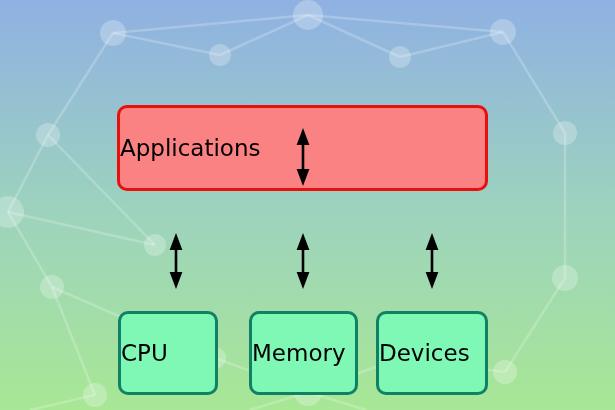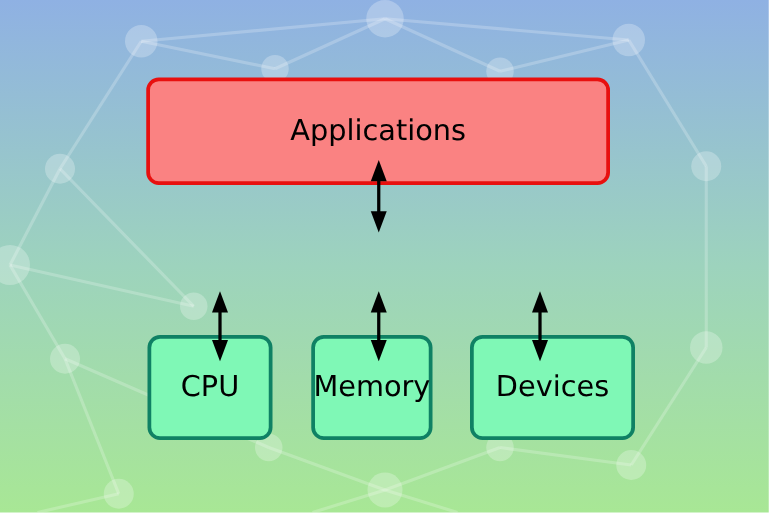--- a/index.html
+++ b/index.html
@@ -34,43 +34,43 @@
     left: 0; top: 0;
     z-index: 1;
   }
   .box {
     position: absolute;
     z-index: 2;
     border-radius: 10px;
     border: 3px solid;
     display: flex;
     align-items: center;
-    justify-content: center;
     font-size: 23px;
     color: var(--label-color);
     line-height: 1;
+    margin-top: 43px;
   }
   .box-applications {
     left: 117px; top: 62px; width: 371px; height: 86px;
     background: var(--app-fill);
     border-color: var(--app-border);
   }
   .box-kernel {
     left: 117px; top: 165px; width: 371px; height: 85px;
     background: var(--kernel-fill);
     border-color: var(--kernel-border);
   }
   .box-hw {
     background: var(--hw-fill);
     border-color: var(--hw-border);
     top: 268px; height: 84px;
   }
   .box-cpu     { left: 118px; width: 100px; }
-  .box-memory  { left: 249px; width: 97px; }
-  .box-devices { left: 376px; width: 132px; }
+  .box-memory  { left: 249px; width: 109px; }
+  .box-devices { left: 376px; width: 112px; }
   .arrows {
     position: absolute;
     left: 0; top: 0;
     z-index: 3;
     pointer-events: none;
   }
   .arrows line    { stroke: var(--arrow-color); stroke-width: 2.6px; }
   .arrows polygon { fill: var(--arrow-color); }
 </style>
 </head>

